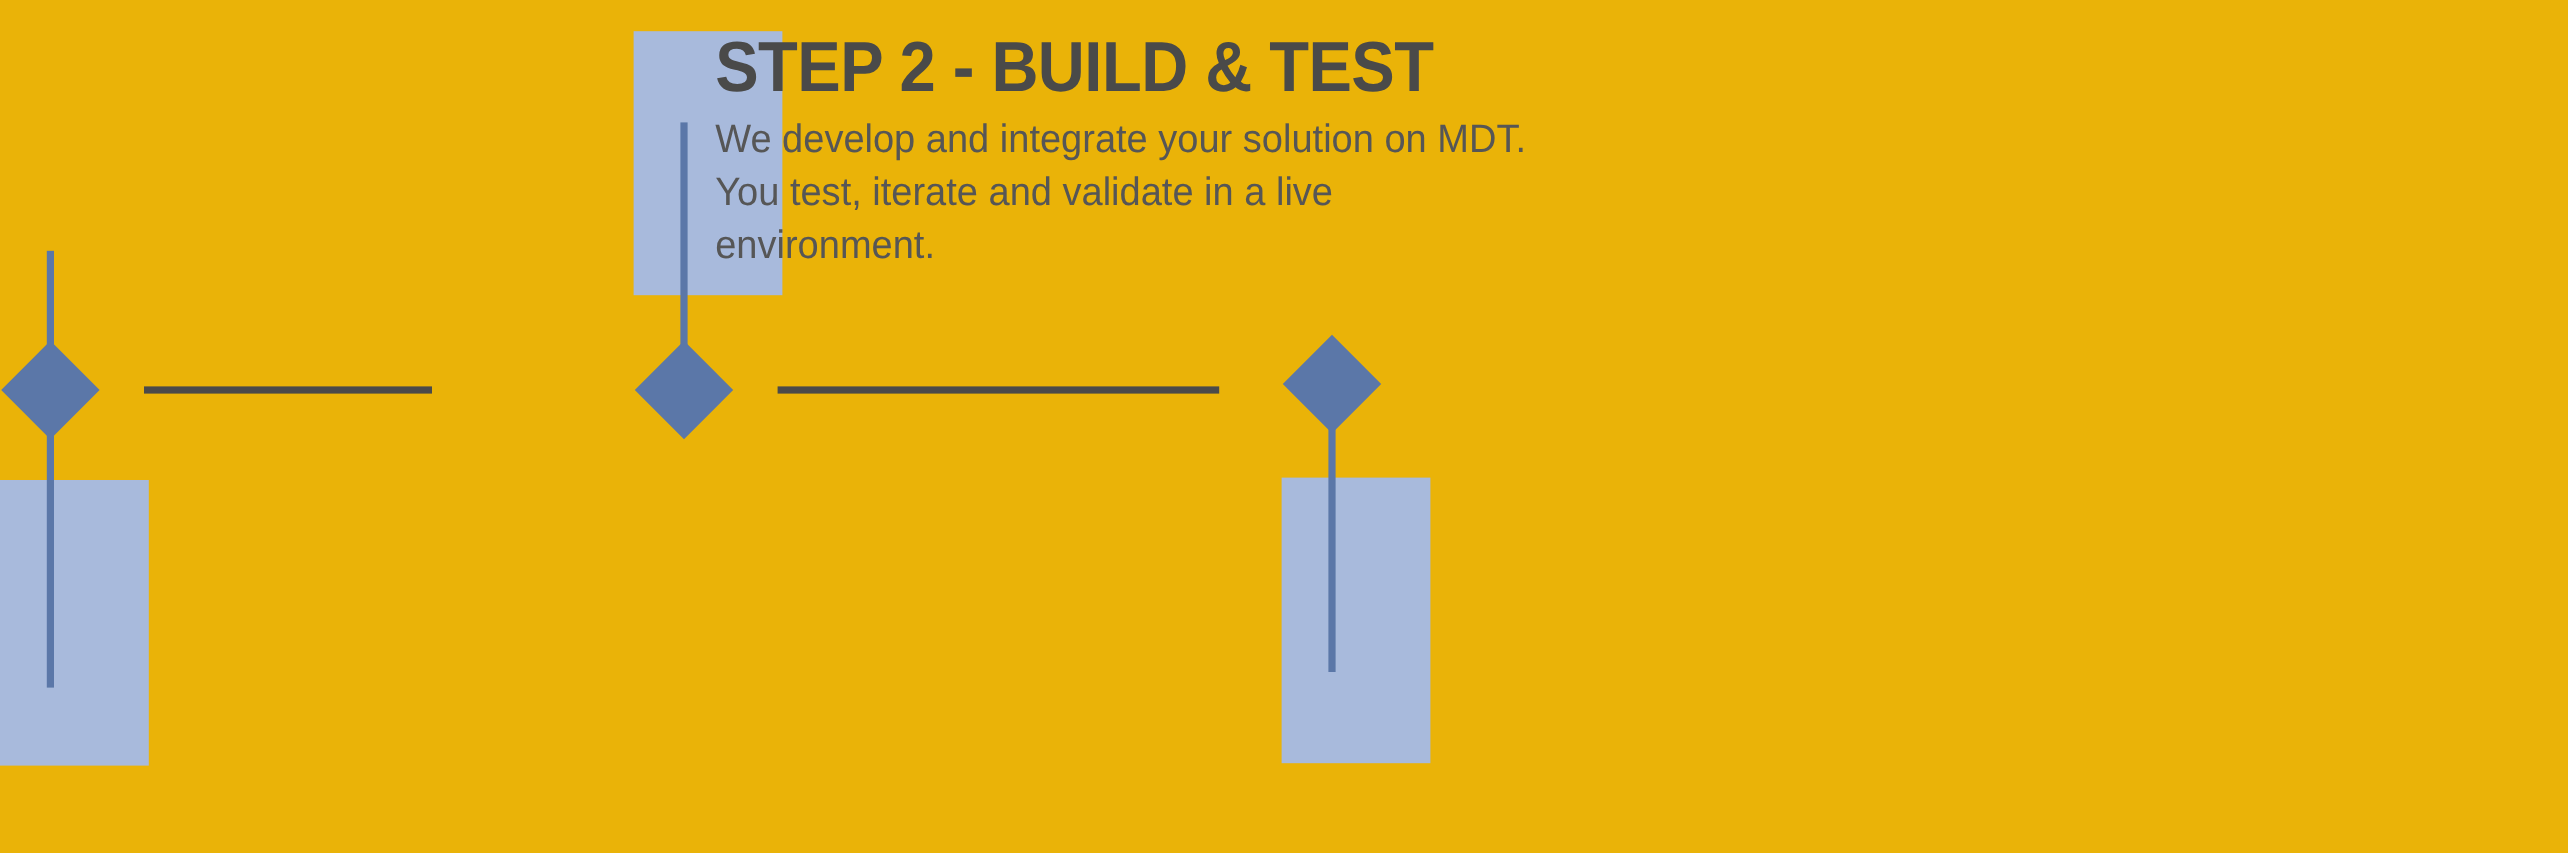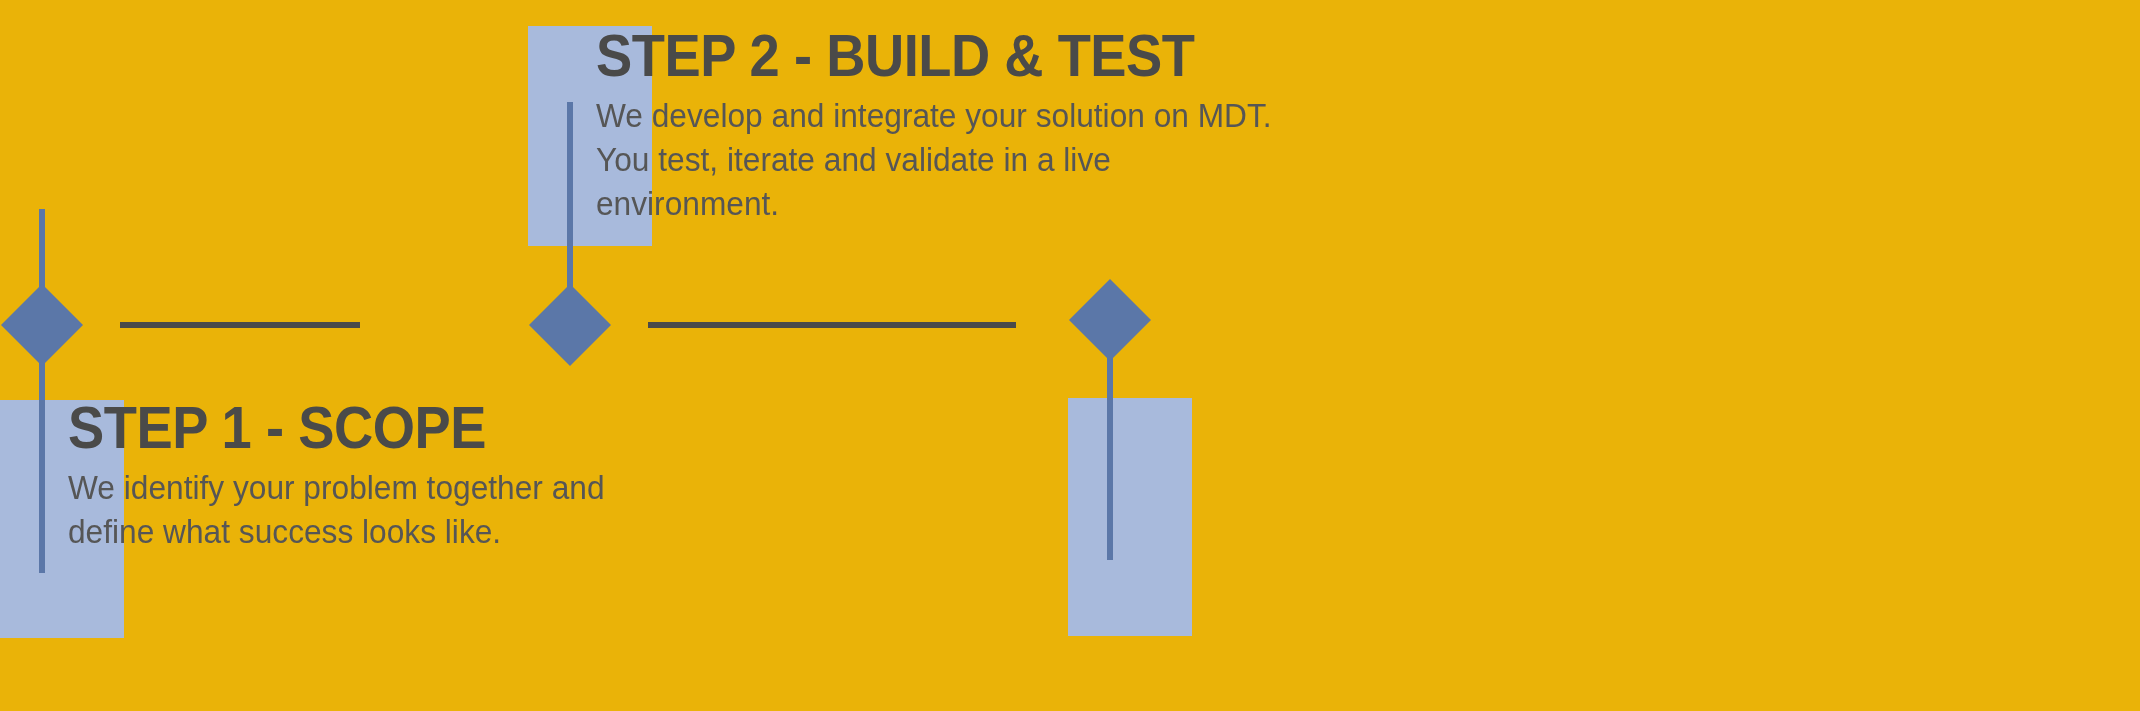--- a/index.html
+++ b/index.html
@@ -110,27 +110,20 @@
   </div>
 
   <div class="swatch" style="left:-10px; top:400px; width:134px; height:238px;"></div>
 
   <div class="marker" style="left:42px; top:325px;">
     <div class="stem up" style="height:108px;"></div>
     <div class="stem down" style="height:240px;"></div>
     <div class="diamond"></div>
   </div>
 
-  <div class="step-block" style="left:68px; top:398px; width:1000px;">
-    <div class="step-title">STEP 1 - SCOPE</div>
-    <div class="step-body">
-      <div>We identify your problem together and</div>
-      <div>define what success looks like.</div>
-    </div>
-  </div>
 
   <div class="swatch" style="left:1068px; top:398px; width:124px; height:238px;"></div>
 
   <div class="marker" style="left:1110px; top:320px;">
     <div class="stem down" style="height:232px;"></div>
     <div class="diamond"></div>
   </div>
 
 
 </div>

